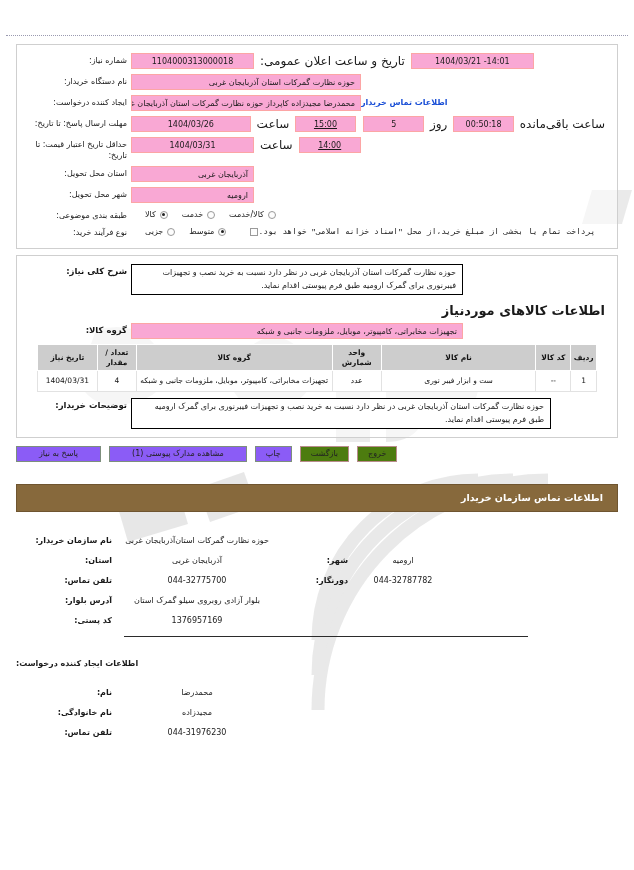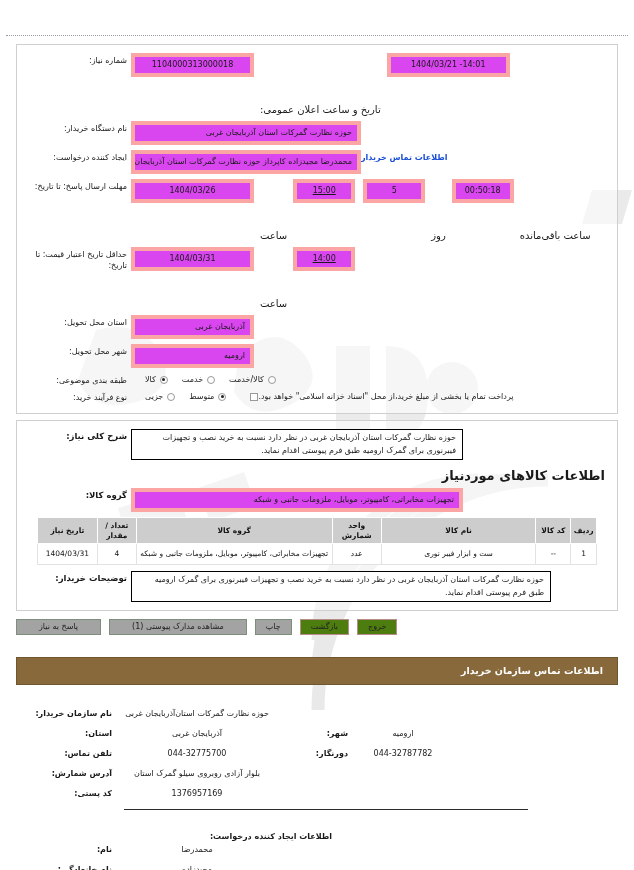--- a/index.html
+++ b/index.html
@@ -74,23 +74,23 @@
     text-align: right;
     padding: 2px 4px 0 6px;
     font-size: 8px;
     line-height: 11px;
     color: #181818;
   }
   .lbl.b { font-weight: bold; font-size: 8.5px; }
 
   
   .box {
-    border: 4px solid #fca5a5;
-    background: #d946ef;
-    height: 24px;
+    border: 1px solid #fca5a5;
+    background: #f9a8d4;
+    height: 16px;
     line-height: 15px;
     padding: 0 5px;
     font-size: 8px;
     text-align: right;
     overflow: hidden;
     white-space: nowrap;
   }
   .box.ltr { direction: ltr; text-align: center; }
   .box.c { text-align: center; }
 
@@ -99,24 +99,23 @@
   .w-creator  { width: 230px; }
   .w-date     { width: 123px; }
   .w-time     { width:  62px; text-decoration: underline; }
   .w-days     { width:  62px; }
   .w-remain   { width:  62px; }
   .w-prov     { width: 123px; }
   .w-city     { width: 123px; }
 
   .inline-lbl {
     padding: 2px 6px 0 6px;
-    font-size: 10px;
+    font-size: 12px;
     white-space: nowrap;
     line-height: 13px;
-    margin-top: 48px;
   }
 
   .link {
     color: #1a4fd6;
     font-size: 8px;
     font-weight: bold;
     padding: 3px 8px 0 0;
     cursor: pointer;
     white-space: nowrap;
   }
@@ -152,21 +151,21 @@
     border-radius: 50%;
     background: #222;
   }
   .chk {
     width: 8px; height: 8px;
     border: 1px solid #9a9a9a;
     background: #fdfdfd;
     margin-left: 4px;
     flex: 0 0 auto;
   }
-  .note { font-size: 8px; white-space: nowrap; }
+  .note { font-size: 8px; white-space: nowrap; font-family: Liberation Mono, monospace; }
 
   
   .tbox {
     border: 1px solid #000000;
     background: #ffffff;
     width: 332px;
     min-height: 31px;
     padding: 2px 6px;
     font-size: 8px;
     line-height: 12.5px;
@@ -217,21 +216,21 @@
   
   .btn-row {
     display: flex;
     justify-content: flex-end;
     align-items: center;
     gap: 8px;
     margin: 8px 104px 0 16px;
   }
   .btn {
     border: 1px solid #7d8e7d;
-    background: #a3a3a3;
+    background: #8b5cf6;
     color: #222;
     font-size: 8px;
     font-family: "DejaVu Sans", "Liberation Sans", sans-serif;
     height: 16px;
     line-height: 14px;
     padding: 0 10px;
     cursor: pointer;
     white-space: nowrap;
   }
   .btn.danger { background: #4d7c0f; border-color: #b98c8c; }
@@ -278,24 +277,24 @@
   }
   .cval2.ltr { direction: ltr; }
   .spacer { width: 176px; flex: 0 0 176px; }
 
   .hr-sep {
     border-top: 1px solid #2b2b2b;
     margin: 10px 90px 0 108px;
   }
 
   .sub-title {
-    text-align: center;
-    font-weight: bold;
-    font-size: 8px;
-    margin: 18px 108px 10px 16px;
+    text-align: left;
+    font-weight: bold;
+    font-size: 8px;
+    margin: 18px 108px 26px 16px;
   }
 </style>
 </head>
 <body>
 
 <svg class="watermark" viewBox="0 0 634 560" xmlns="http://www.w3.org/2000/svg">
   <g fill="none" stroke="#d8d8d8" stroke-width="13">
     <path d="M 318 540 A 230 230 0 0 1 548 310"></path>
     <path d="M 318 505 A 195 195 0 0 1 513 310"></path>
     <path d="M 318 470 A 160 160 0 0 1 478 310"></path>
@@ -481,21 +480,21 @@
     <div class="crow">
       <div class="cval2 ltr">044-32787782</div>
       <div class="ckey2">دورنگار:</div>
       <div class="cval ltr">044-32775700</div>
       <div class="ckey">تلفن تماس:</div>
     </div>
 
     <div class="crow">
       <div class="spacer"></div>
       <div class="cval">بلوار آزادی روبروی  سیلو گمرک استان</div>
-      <div class="ckey">آدرس شمارش:</div>
+      <div class="ckey">آدرس بلوار:</div>
     </div>
 
     <div class="crow">
       <div class="spacer"></div>
       <div class="cval ltr">1376957169</div>
       <div class="ckey">کد پستی:</div>
     </div>
 
     <div class="hr-sep"></div>
   </div>

